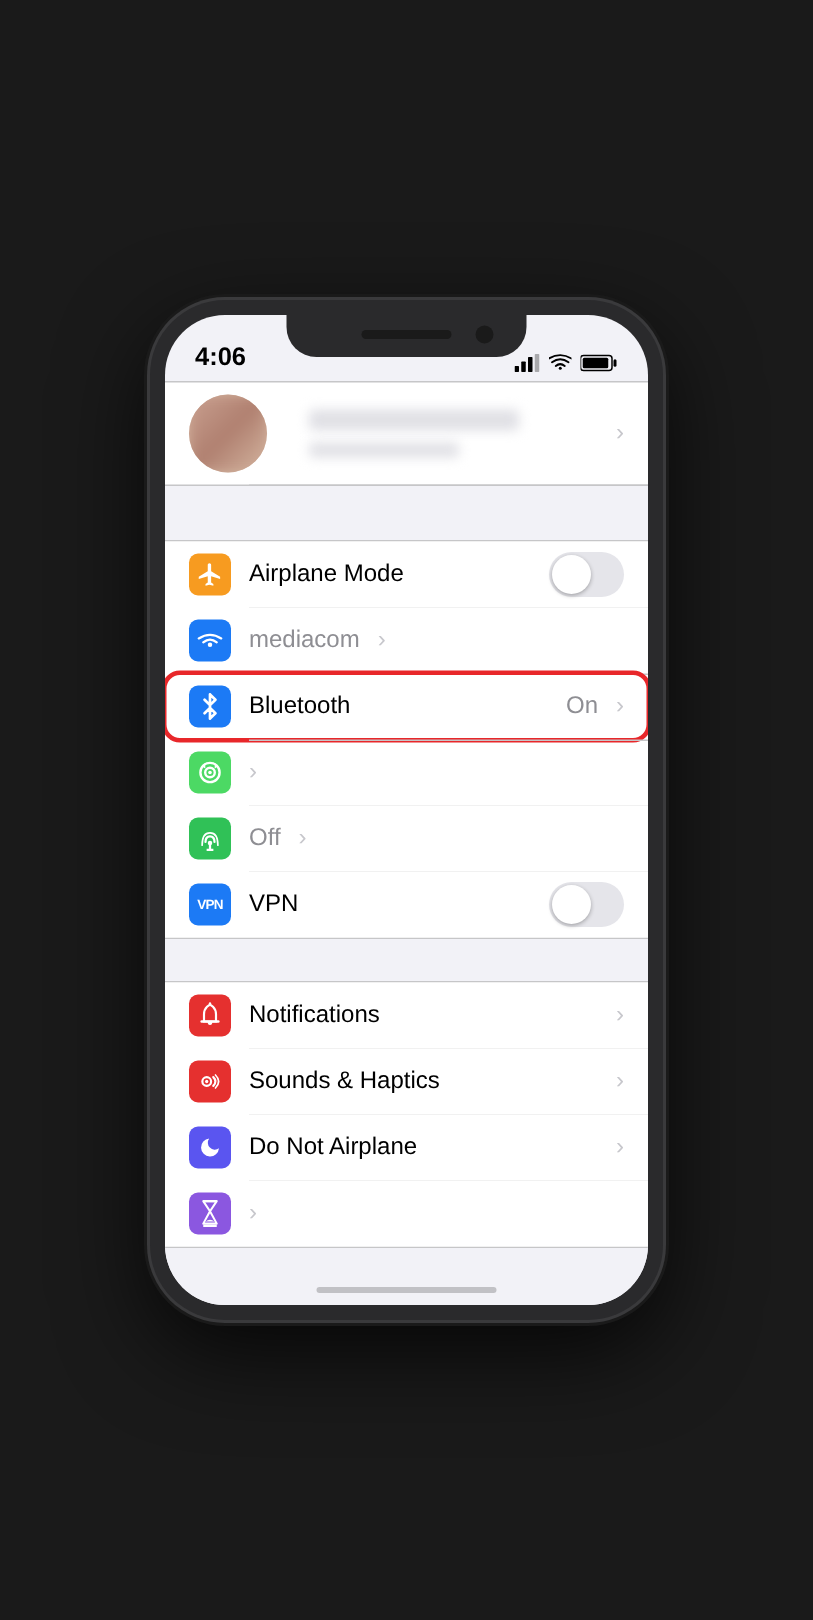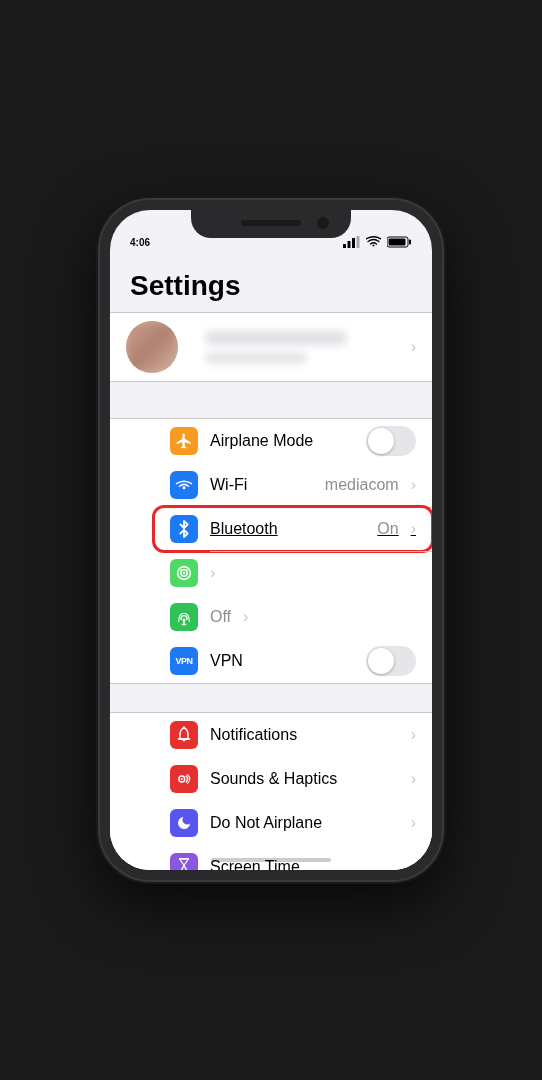--- a/index.html
+++ b/index.html
@@ -91,21 +91,21 @@
       right: 0;
       height: 44px;
       display: flex;
       align-items: flex-end;
       padding: 0 20px 6px;
       justify-content: space-between;
       z-index: 50;
     }
 
     .status-time {
-      font-size: 10px;
+      font-size: 17px;
       font-weight: 600;
       color: #000;
     }
 
     .status-icons {
       display: flex;
       align-items: center;
       gap: 6px;
     }
 
@@ -165,21 +165,20 @@
 
     
     .settings-group {
       margin-bottom: 28px;
     }
 
     .settings-group-inner {
       background: #fff;
       border-top: 0.5px solid #c6c6c8;
       border-bottom: 0.5px solid #c6c6c8;
-      padding-left: 44px;
     }
 
     .settings-row {
       display: flex;
       align-items: center;
       padding: 0 16px;
       height: 44px;
       background: #fff;
       position: relative;
       cursor: pointer;
@@ -193,21 +192,20 @@
       right: 0;
       height: 0.5px;
       background: #c6c6c8;
     }
 
     .settings-row.highlighted {
       outline: 3px solid #e8272a;
       outline-offset: -1px;
       border-radius: 10px;
       z-index: 10;
-      text-decoration: underline;
     }
 
     .row-icon {
       width: 28px;
       height: 28px;
       border-radius: 6px;
       margin-right: 12px;
       display: flex;
       align-items: center;
       justify-content: center;
@@ -319,21 +317,20 @@
 
         <svg width="25" height="12" viewBox="0 0 25 12">
           <rect x="0" y="1" width="21" height="10" rx="2" stroke="#000" stroke-width="1" fill="none"></rect>
           <rect x="22" y="3.5" width="2" height="5" rx="1" fill="#000"></rect>
           <rect x="1.5" y="2.5" width="17" height="7" rx="1" fill="#000"></rect>
         </svg>
       </div>
     </div>
 
     <div class="screen-content">
-      <div class="settings-title">Settings</div>
 
       <div class="settings-row profile-row" style="height:70px; border-top:0.5px solid #c6c6c8; border-bottom:0.5px solid #c6c6c8;">
         <div class="profile-avatar">
           <div class="profile-avatar-blur"></div>
         </div>
         <div style="flex:1; display:flex; flex-direction:column; gap:8px; margin-left:14px;">
           <div style="height:14px; background:#e0e0e5; border-radius:3px; width:140px; filter:blur(4px);"></div>
           <div style="height:10px; background:#e0e0e5; border-radius:3px; width:100px; filter:blur(4px);"></div>
         </div>
         <span class="row-chevron profile-chevron">›</span>
@@ -357,21 +354,20 @@
           </div>
 
           <div class="settings-row">
             <div class="row-icon bg-blue">
               <svg width="18" height="15" viewBox="0 0 24 18">
                 <path d="M12 14 a2 2 0 0 1 0-4 a2 2 0 0 1 0 4z" fill="white"></path>
                 <path d="M6 10 Q12 5 18 10" stroke="white" stroke-width="2" fill="none" stroke-linecap="round"></path>
                 <path d="M2 6.5 Q12 0 22 6.5" stroke="white" stroke-width="2" fill="none" stroke-linecap="round"></path>
               </svg>
             </div>
-            <span class="row-label">Wi-Fi</span>
             <span class="row-value">mediacom</span>
             <span class="row-chevron">›</span>
           </div>
 
           <div class="settings-row highlighted">
             <div class="row-icon bg-bluetooth">
               <svg width="12" height="18" viewBox="0 0 12 20">
                 <path d="M6 1 L10 5 L6 9 L6 1z M6 11 L10 15 L6 19 L6 11z M6 1 L6 19 M2 5 L6 9 M2 15 L6 11" stroke="white" stroke-width="2" fill="none" stroke-linecap="round" stroke-linejoin="round"></path>
               </svg>
             </div>
@@ -461,21 +457,20 @@
 
           <div class="settings-row">
             <div class="row-icon bg-purple-screen">
               <svg width="14" height="18" viewBox="0 0 18 24">
                 <path d="M3 1 H15 L9 10 L15 21 H3 L9 10 Z" fill="none" stroke="white" stroke-width="1.8" stroke-linejoin="round"></path>
                 <path d="M3 1 H15" stroke="white" stroke-width="2"></path>
                 <path d="M3 23 H15" stroke="white" stroke-width="2"></path>
                 <path d="M5 19 Q9 16 13 19" fill="white" stroke="none"></path>
               </svg>
             </div>
-            <span class="row-label">Screen Time</span>
             <span class="row-chevron">›</span>
           </div>
 
         </div>
       </div>
 
     </div>
 
     <div class="home-indicator"></div>
   </div>

